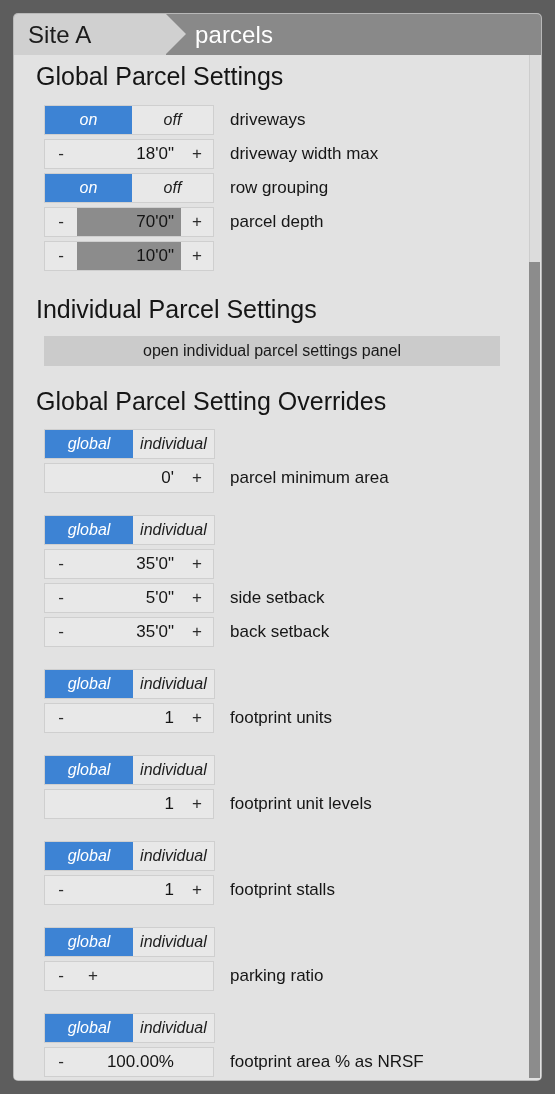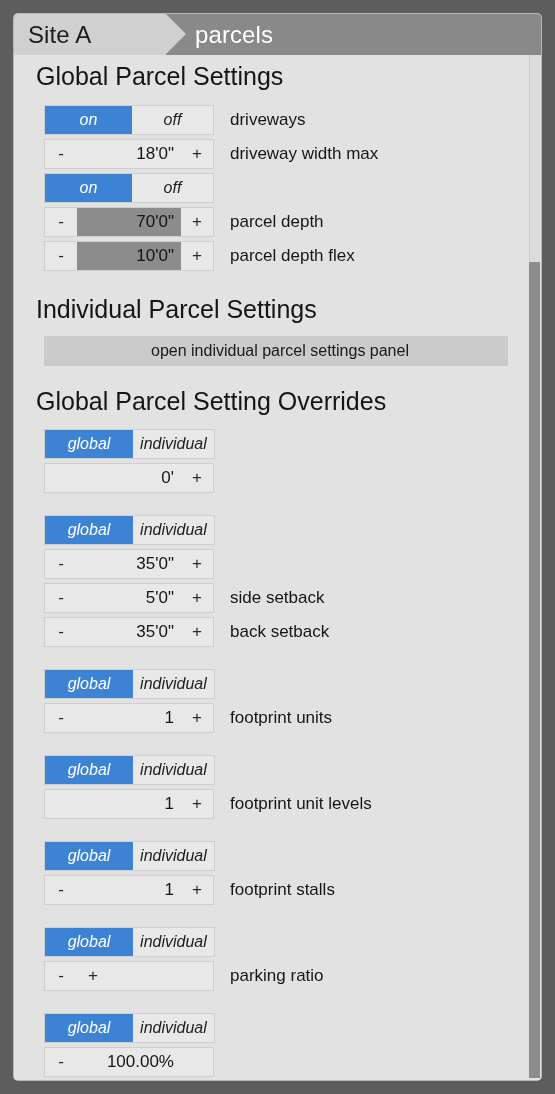--- a/index.html
+++ b/index.html
@@ -170,21 +170,20 @@
     position: absolute;
     left: 30px;
     width: 456px;
     height: 30px;
     background: #cbcbcb;
     display: flex;
     align-items: center;
     justify-content: center;
     font-size: 16px;
     color: #191919;
-    padding-left: 8px;
   }
 
   
   #scrollbar-track {
     position: absolute;
     right: 0; top: 41px;
     width: 14px;
     height: 1025px;
     background: #e2e2e2;
   }
@@ -236,52 +235,53 @@
             <div class="step-val">18'0"</div>
             <div class="step-plus">+</div>
           </div>
           <div class="ctl-label">driveway width max</div>
         </div>
         <div class="ctl-row" style="top: 118px; width: 440px;">
           <div class="seg" style="width: 170px;">
             <div class="seg-opt sel" style="width: 88px;">on</div>
             <div class="seg-opt" style="width: 82px;">off</div>
           </div>
+          <div class="ctl-label">row grouping</div>
         </div>
         <div class="ctl-row" style="top: 152px; width: 440px;">
           <div class="stepper">
             <div class="step-minus">-</div>
             <div class="step-val hl">70'0"</div>
             <div class="step-plus">+</div>
           </div>
           <div class="ctl-label">parcel depth</div>
         </div>
         <div class="ctl-row" style="top: 186px; width: 440px;">
           <div class="stepper">
             <div class="step-minus">-</div>
             <div class="step-val hl">10'0"</div>
             <div class="step-plus">+</div>
           </div>
-          <div class="ctl-label">parcel depth flex</div>
         </div>
         <div class="section-title" style="top: 240px;">Individual Parcel Settings</div>
         <div id="open-panel-btn" style="top: 281px;">open individual parcel settings panel</div>
         <div class="section-title" style="top: 332px;">Global Parcel Setting Overrides</div>
         <div class="ctl-row" style="top: 374px; width: 171px;">
           <div class="seg" style="width: 171px;">
             <div class="seg-opt sel" style="width: 89px;">global</div>
             <div class="seg-opt" style="width: 82px;">individual</div>
           </div>
         </div>
         <div class="ctl-row" style="top: 408px; width: 440px;">
           <div class="stepper">
             <div class="step-minus"></div>
             <div class="step-val">0'</div>
             <div class="step-plus">+</div>
           </div>
+          <div class="ctl-label">parcel minimum area</div>
         </div>
         <div class="ctl-row" style="top: 460px; width: 171px;">
           <div class="seg" style="width: 171px;">
             <div class="seg-opt sel" style="width: 89px;">global</div>
             <div class="seg-opt" style="width: 82px;">individual</div>
           </div>
         </div>
         <div class="ctl-row" style="top: 494px; width: 440px;">
           <div class="stepper">
             <div class="step-minus">-</div>
@@ -365,20 +365,21 @@
             <div class="seg-opt sel" style="width: 89px;">global</div>
             <div class="seg-opt" style="width: 82px;">individual</div>
           </div>
         </div>
         <div class="ctl-row" style="top: 992px; width: 440px;">
           <div class="stepper">
             <div class="step-minus">-</div>
             <div class="step-val">100.00%</div>
             <div class="step-plus"></div>
           </div>
+          <div class="ctl-label">footprint area % as NRSF</div>
         </div>
       </div>
 
     <div id="scrollbar-track">
       <div id="scrollbar-thumb-top"></div>
       <div id="scrollbar-thumb"></div>
     </div>
 
   </div>
 </div>

